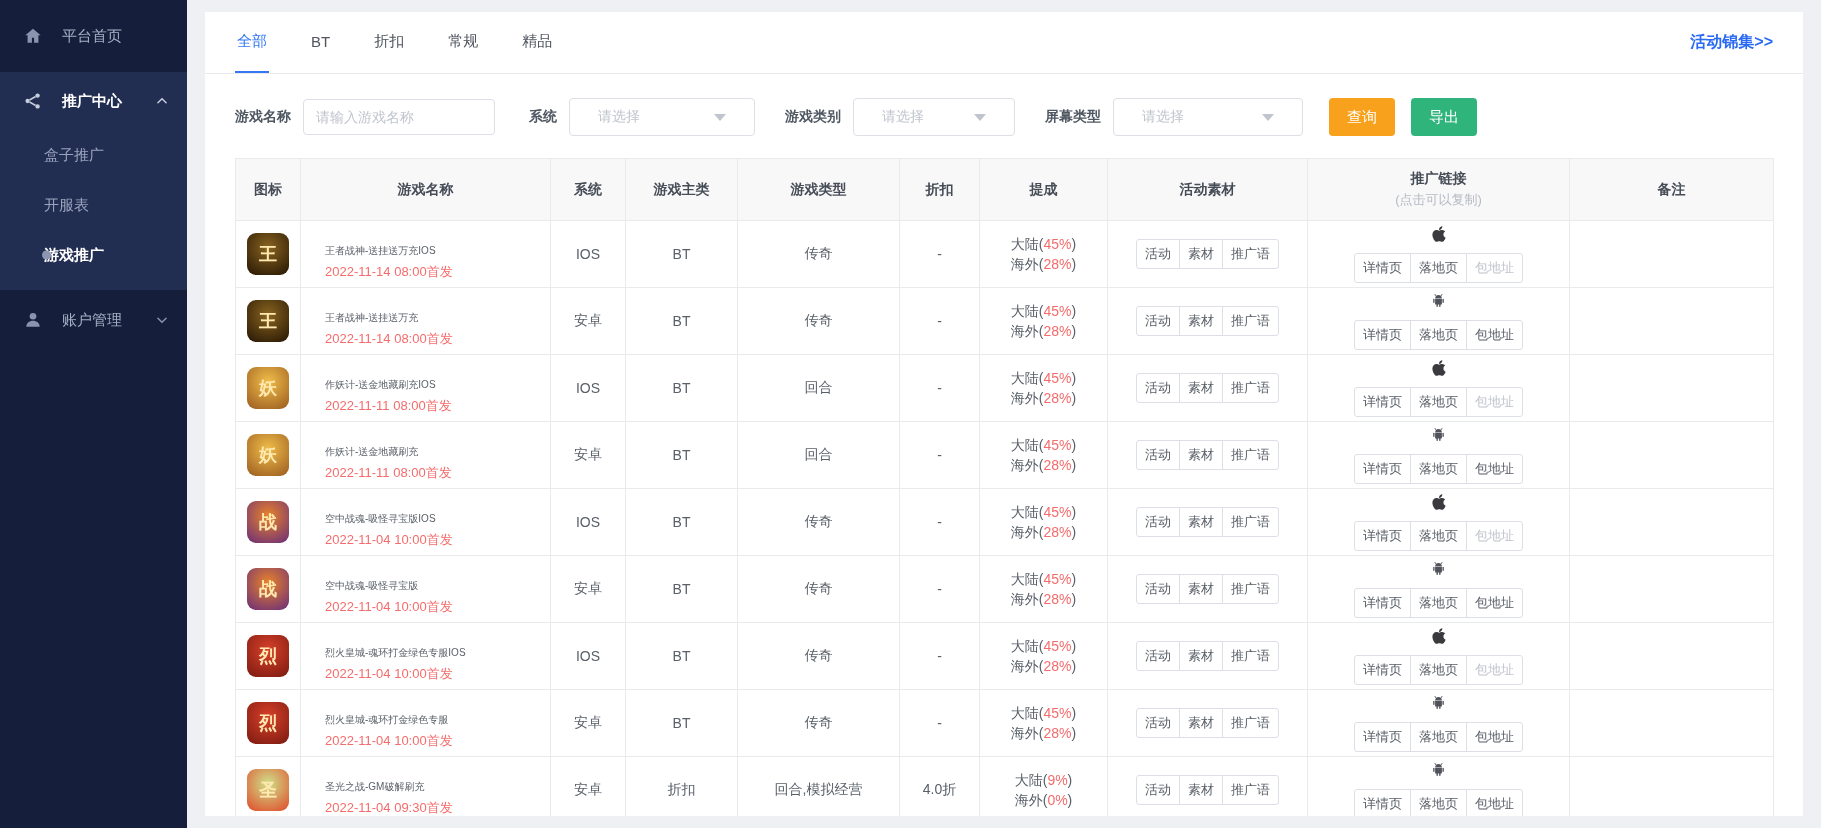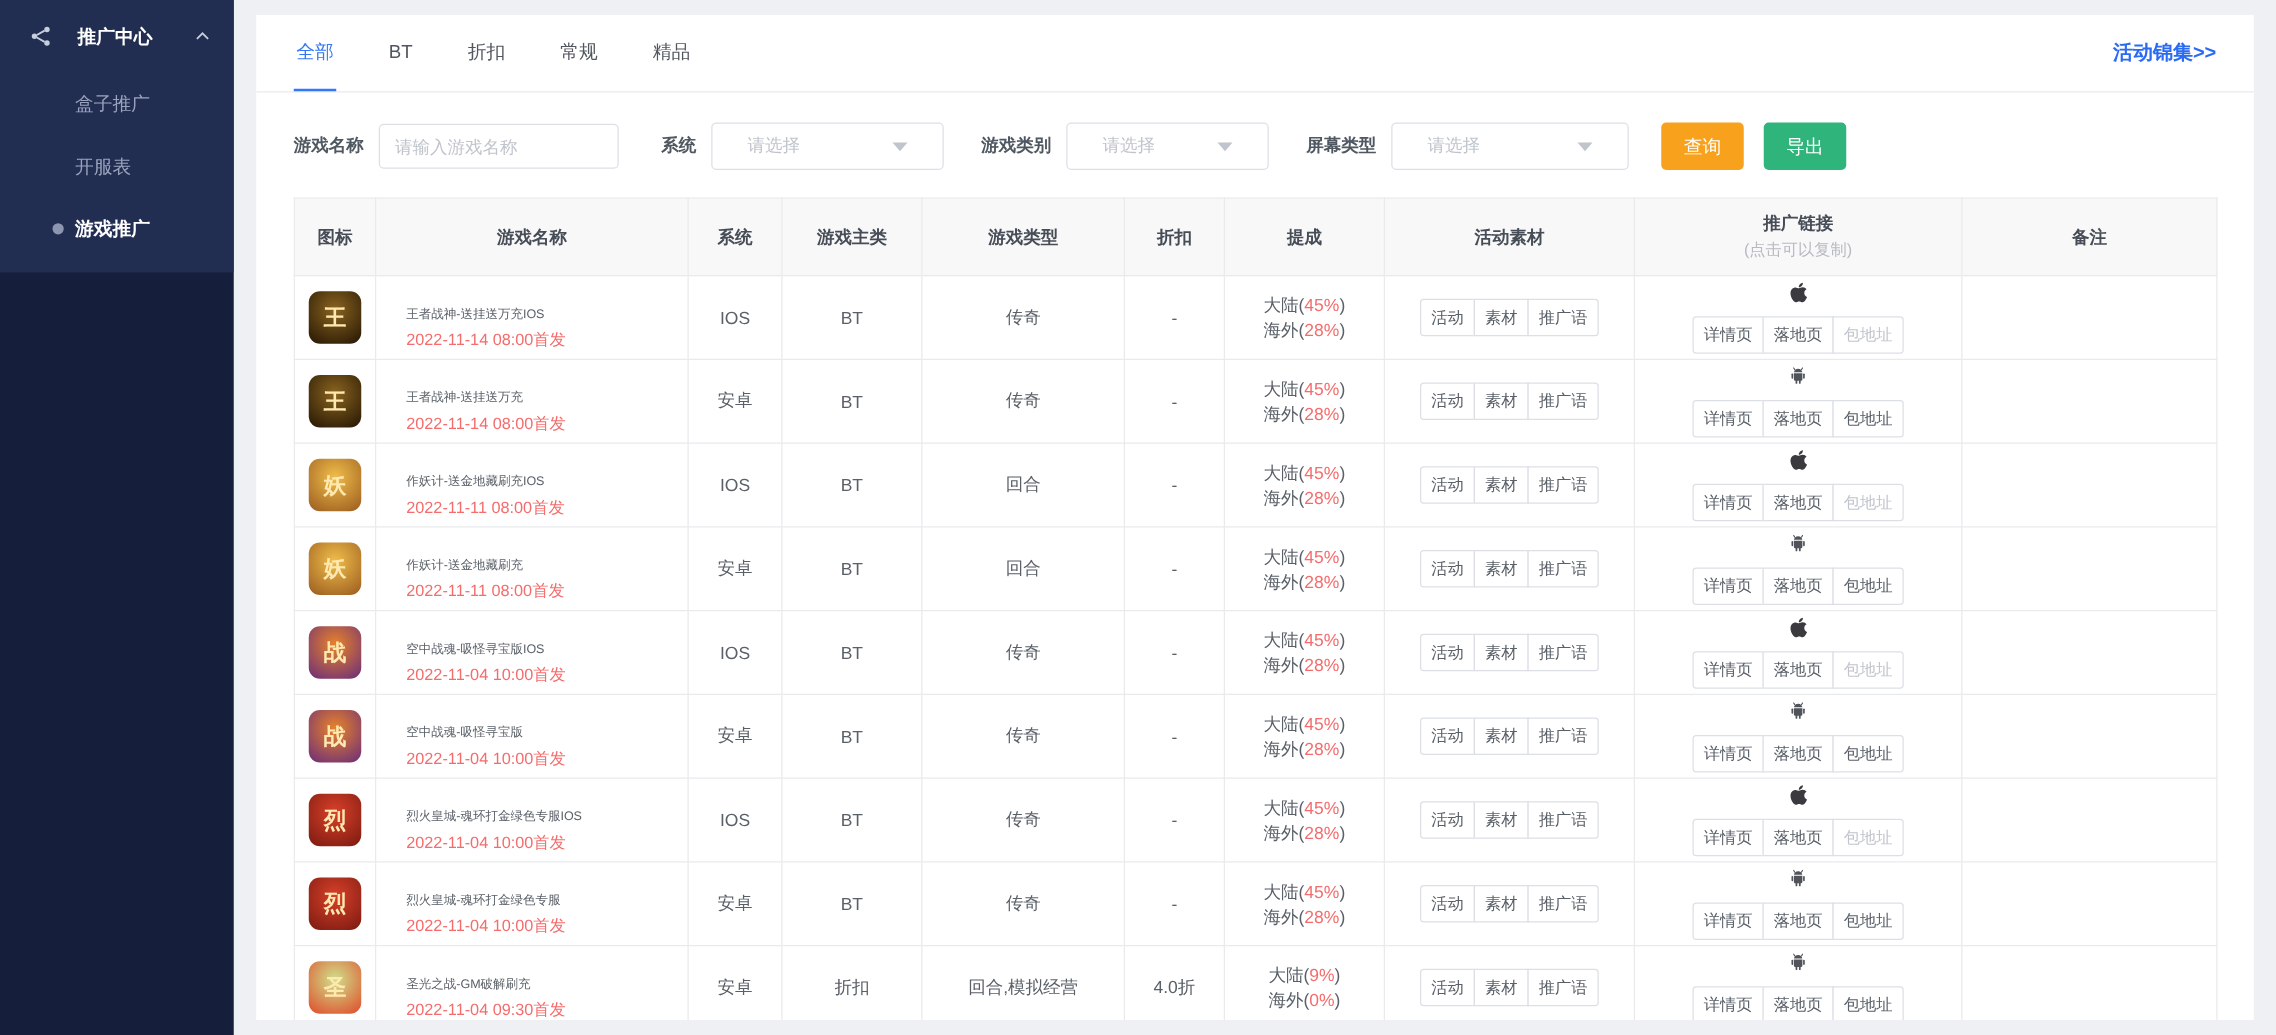--- a/index.html
+++ b/index.html
@@ -14,21 +14,21 @@
   .app{display:flex; width:100%; height:100%;}
 
   
   .sidebar{width:187px; flex-shrink:0; background:var(--sidebar-bg); color:#a6aec5; overflow:hidden;}
   .menu-item{height:60px; display:flex; align-items:center; padding:0 18px 0 22px; font-size:15px; cursor:pointer;}
   .menu-item.first{height:72px;}
   .menu-item .micon{width:22px; margin-right:18px; display:flex; align-items:center; justify-content:center;}
   .menu-item .chev{margin-left:auto; display:flex;}
   .menu-group{background:var(--sidebar-group-bg); padding-bottom:10px;}
   .group-head{font-weight:bold; color:#fff; height:58px;}
-  .sub-item{height:50px; display:flex; align-items:center; padding-left:60px; font-size:15px; color:#9aa3bd; cursor:pointer; position:relative;}
+  .sub-item{height:50px; display:flex; align-items:center; padding-left:44px; font-size:15px; color:#9aa3bd; cursor:pointer; position:relative;}
   .sub-item.active{color:#fff; font-weight:bold;}
   .sub-item .dot{position:absolute; left:42px; top:50%; transform:translateY(-50%); width:9px; height:9px; border-radius:50%; background:#8d96b0;}
 
   
   .main{flex:1; padding:12px 18px; overflow:hidden;}
   .card{background:#fff; height:804px; overflow:hidden;}
 
   .tabs-row{height:62px; display:flex; align-items:center; padding:0 30px; border-bottom:1px solid var(--border);}
   .tabs{display:flex; height:100%;}
   .tab{font-size:15px; color:#51565f; margin-right:40px; display:flex; align-items:center; border-bottom:2px solid transparent; cursor:pointer; padding:0 2px;}
@@ -71,20 +71,28 @@
   .pbox{min-width:40px; height:32px; border:1px solid #d8dbe2; border-radius:3px; display:flex; align-items:center; justify-content:center; font-size:14px; color:#51565f; background:#fff; padding:0 10px; cursor:pointer;}
   .pbox.active{background:var(--pg-active); border-color:var(--pg-active); color:#fff;}
   .pbox.disabled{color:#c5c8ce; cursor:default;}
 </style>
 </head>
 <body>
 
 <div class="app">
 
   <aside class="sidebar">
+    <div class="menu-item first">
+      <span class="micon">
+        <svg width="20" height="20" viewBox="0 0 24 24" fill="#8a94ae">
+            <path d="M12 3.2 2.8 11h2.7v9h5.2v-6h2.6v6h5.2v-9h2.7z"></path>
+          </svg>
+      </span>
+      <span>平台首页</span>
+    </div>
 
     <div class="menu-group">
       <div class="menu-item group-head">
         <span class="micon">
           <svg width="20" height="20" viewBox="0 0 24 24">
               <circle cx="17.5" cy="5.5" r="2.6" fill="#c6cede"></circle>
               <circle cx="5.5" cy="12" r="2.6" fill="#c6cede"></circle>
               <circle cx="17.5" cy="18.5" r="2.6" fill="#c6cede"></circle>
               <path d="M7.8 10.8 15.2 6.6M7.8 13.2l7.4 4.2" stroke="#c6cede" stroke-width="1.8"></path>
             </svg>
@@ -102,20 +110,34 @@
       <div class="sub-item">
         <span>开服表</span>
       </div>
       <div class="sub-item active">
         <span class="dot"></span>
         <span>游戏推广</span>
       </div>
     </div>
 
 
+    <div class="menu-item">
+      <span class="micon">
+        <svg width="20" height="20" viewBox="0 0 24 24" fill="#8a94ae">
+            <circle cx="12" cy="7.5" r="4"></circle>
+            <path d="M4 20c0-4.4 3.6-7 8-7s8 2.6 8 7z"></path>
+          </svg>
+      </span>
+      <span>账户管理</span>
+      <span class="chev">
+        <svg width="14" height="14" viewBox="0 0 24 24" fill="none" stroke="#8a94ae" stroke-width="2.5" stroke-linecap="round">
+            <path d="M5 9l7 7 7-7"></path>
+          </svg>
+      </span>
+    </div>
   </aside>
 
   <main class="main">
     <div class="card">
 
       <div class="tabs-row">
         <div class="tabs" id="tabs">
             <div class="tab active">全部</div>
             <div class="tab">BT</div>
             <div class="tab">折扣</div>

